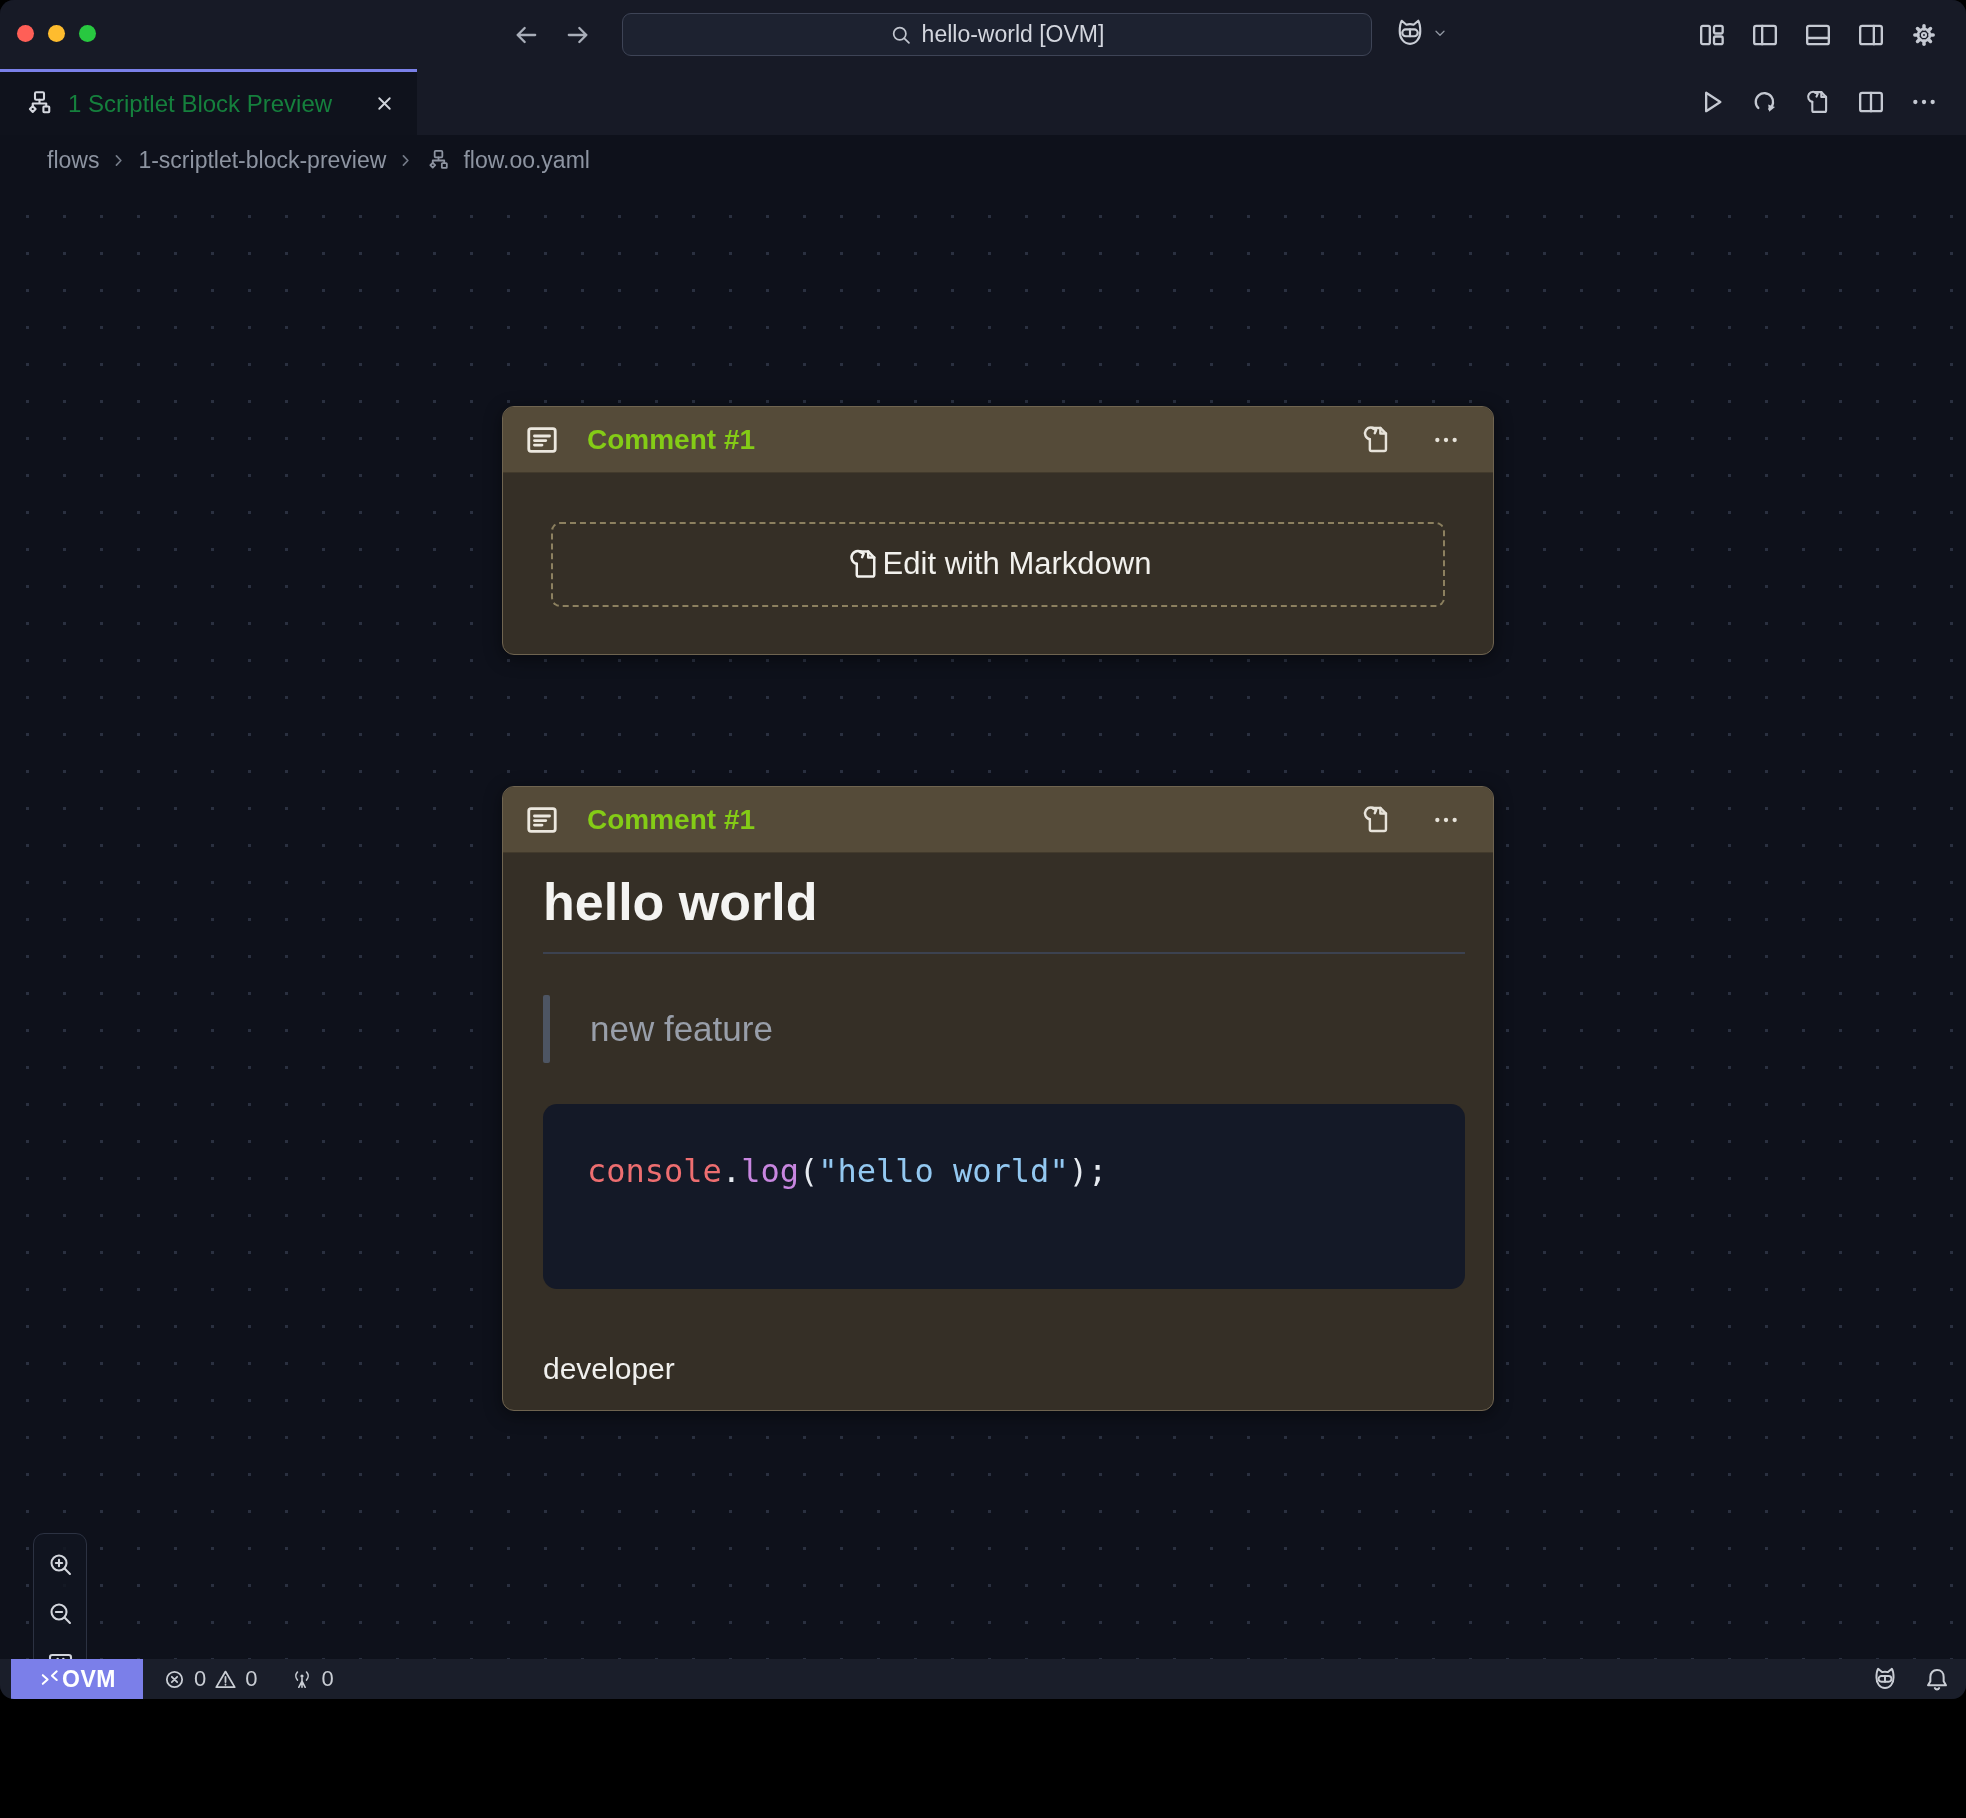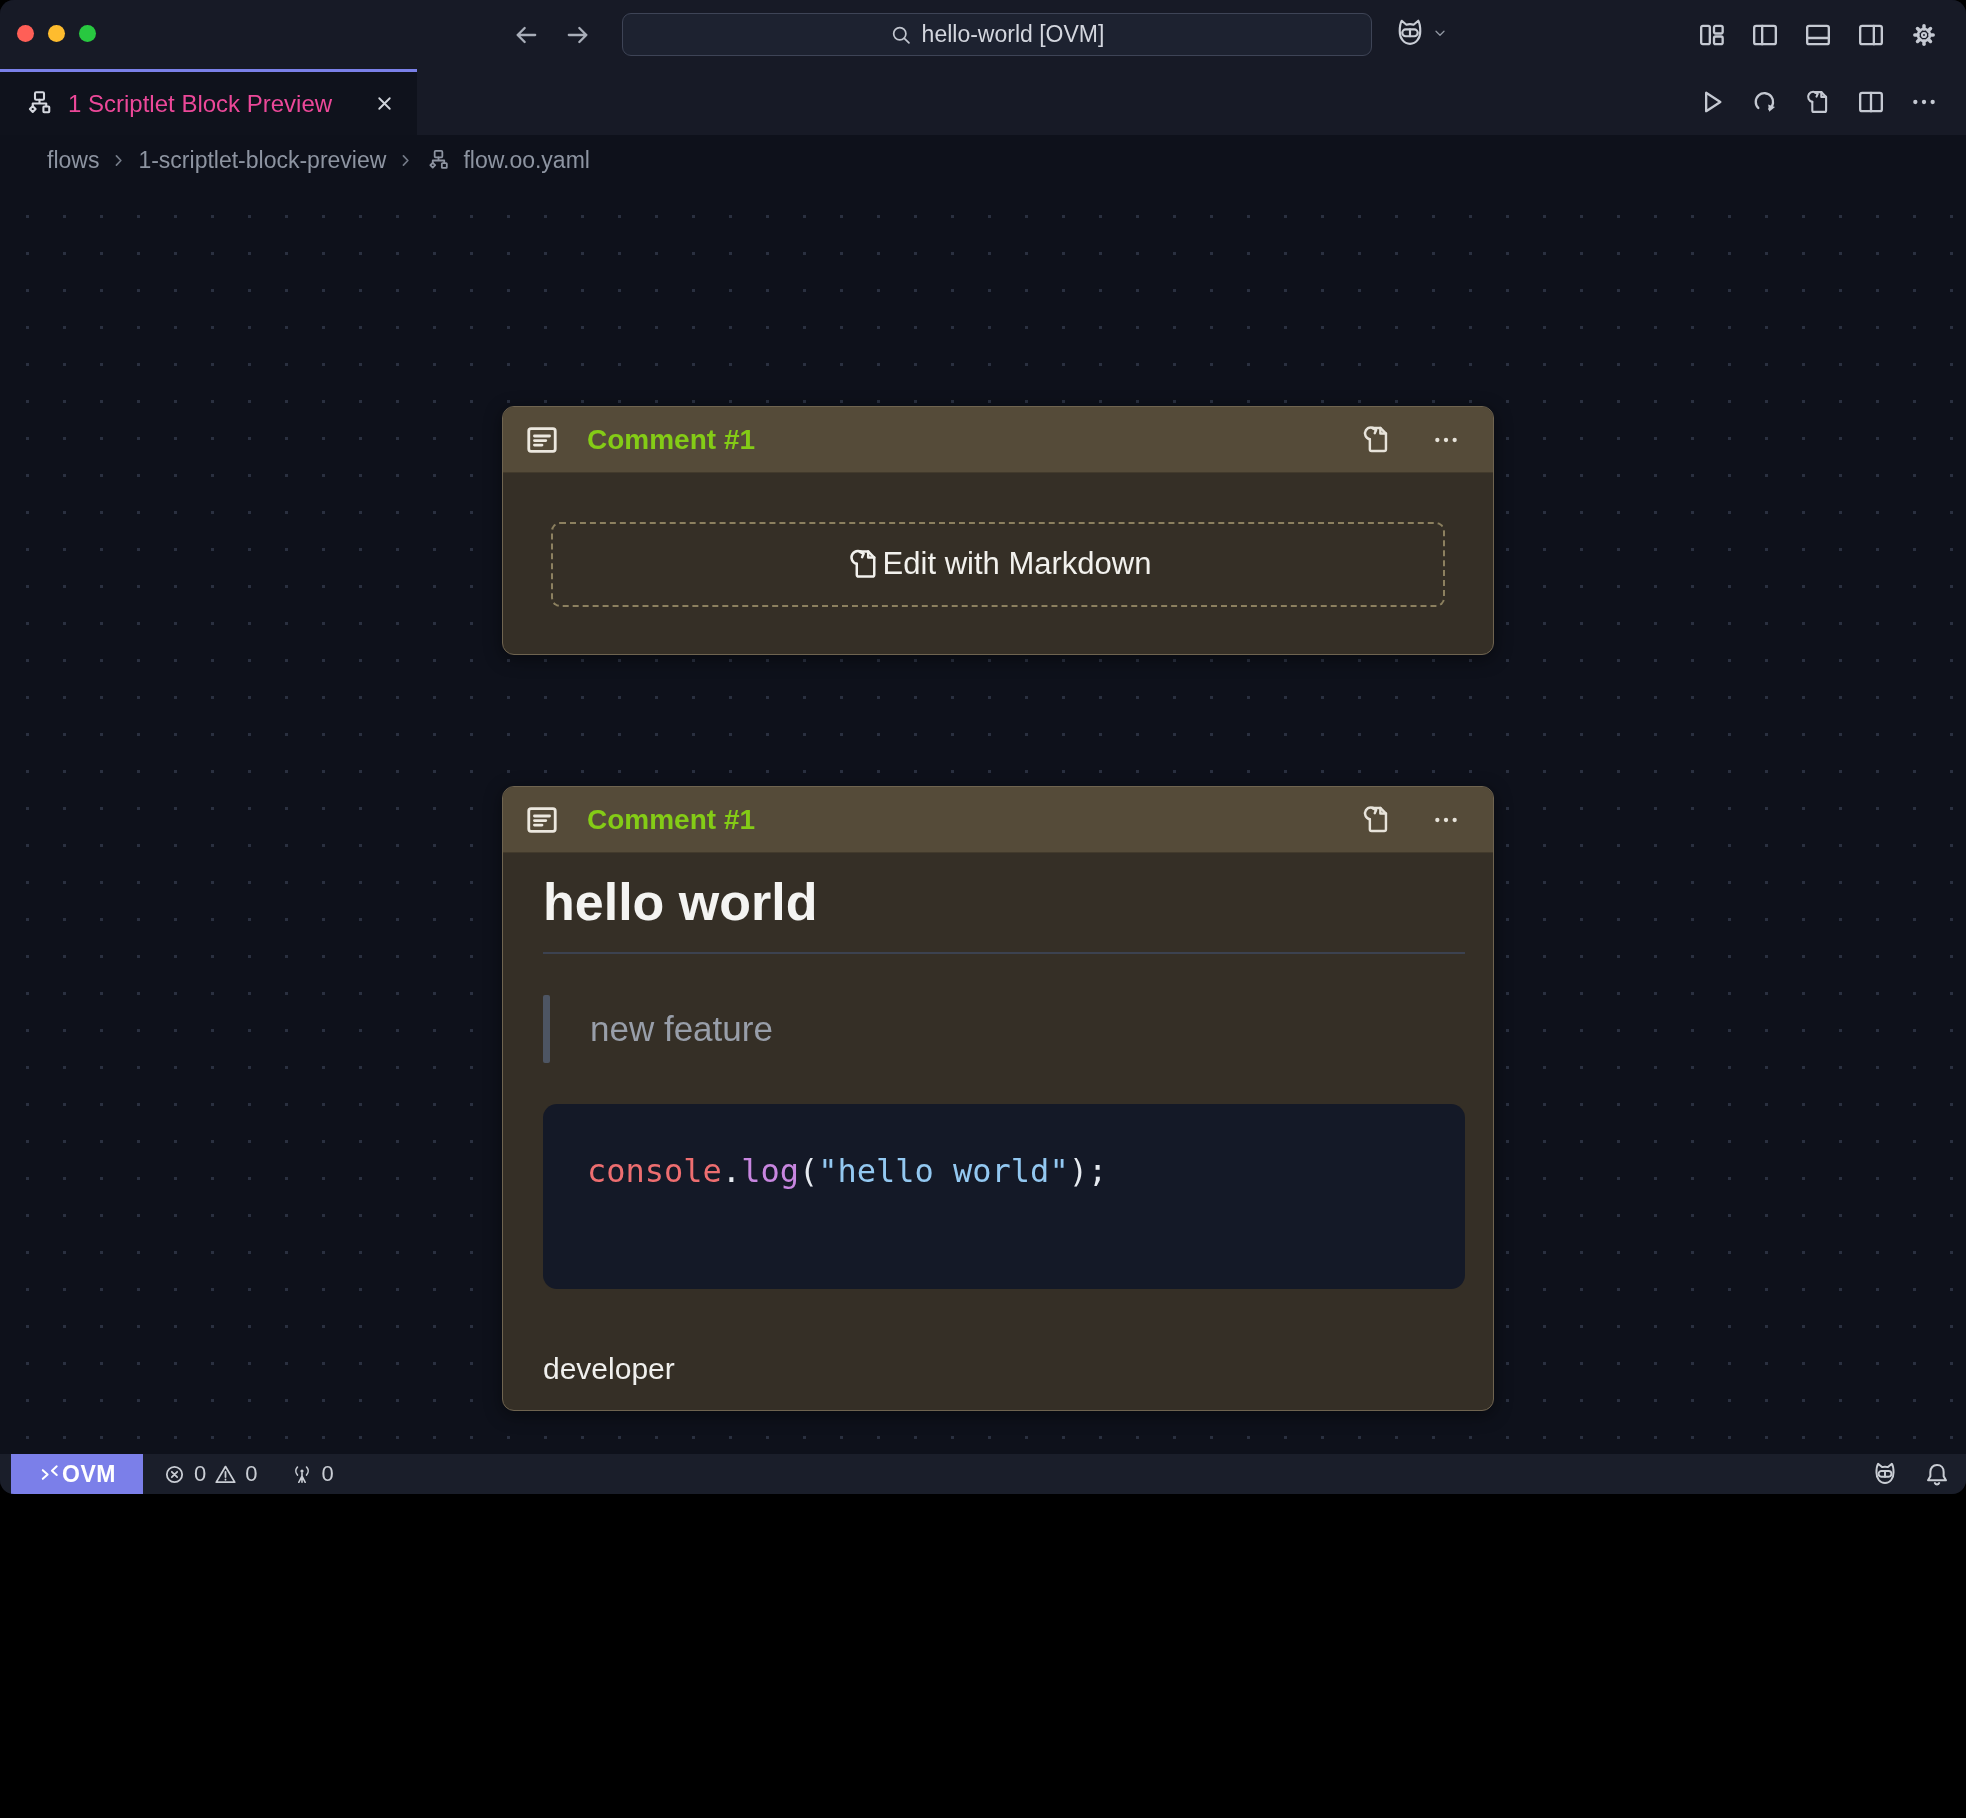--- a/index.html
+++ b/index.html
@@ -1,18 +1,18 @@
 <!DOCTYPE html>
 <html><head>
 <meta charset="utf-8">
 <style>
   html,body{margin:0;padding:0;background:#000;}
   *{box-sizing:border-box;}
   #window{
-    position:relative;width:1966px;height:1494px;border-radius:14px;overflow:hidden;
+    position:relative;width:1966px;height:1699px;border-radius:14px;overflow:hidden;
     background:#0e111b;font-family:"Liberation Sans","DejaVu Sans",sans-serif;
     color:#e8eaef;-webkit-font-smoothing:antialiased;
   }
   .ic{display:block;stroke:currentColor;fill:none;stroke-width:1.4;stroke-linecap:round;stroke-linejoin:round;}
   button{background:none;border:none;padding:0;margin:0;color:inherit;cursor:pointer;font:inherit;}
 
   
   .titlebar{position:absolute;top:0;left:0;right:0;height:69px;background:#171a26;}
   .traffic{position:absolute;left:17px;top:25px;display:flex;gap:14px;}
   .traffic span{width:17px;height:17px;border-radius:50%;display:block;}
@@ -33,21 +33,21 @@
   .tb-icons button, .ed-icons button{width:40px;height:40px;display:flex;align-items:center;justify-content:center;color:#c5c9d2;}
   .tb-icons svg, .ed-icons svg{width:30px;height:30px;}
 
   
   .tabbar{position:absolute;top:69px;left:0;right:0;height:66px;background:#171a26;}
   .tab{
     position:absolute;left:0;top:0;bottom:0;width:417px;background:#0f121c;
     border-top:3px solid #7a80e8;display:flex;align-items:center;gap:15px;padding:0 18px 0 26px;
   }
   .tab .flowic{width:27px;height:27px;color:#d5d8df;flex:0 0 auto;}
-  .tab-label{font-size:24px;font-weight:500;color:#ec4899;white-space:nowrap;flex:1 1 auto;}
+  .tab-label{font-size:24px;font-weight:500;color:#15803d;white-space:nowrap;flex:1 1 auto;}
   .tab-close{width:30px;height:30px;display:flex;align-items:center;justify-content:center;color:#d0d4db;}
   .tab-close svg{width:21px;height:21px;stroke-width:1.6;}
   .ed-icons{position:absolute;right:22px;top:13px;display:flex;gap:13px;}
 
   
   .editor{position:absolute;top:135px;left:0;right:0;bottom:40px;background:#0e111b;}
   .breadcrumbs{height:50px;display:flex;align-items:center;padding-left:47px;gap:11px;font-size:23px;color:#8d94a1;}
   .breadcrumbs .sep{width:17px;height:17px;color:#737a87;stroke-width:1.8;}
   .breadcrumbs .flowic{width:23px;height:23px;color:#8d94a1;margin:0 2px;}
   .canvas{

